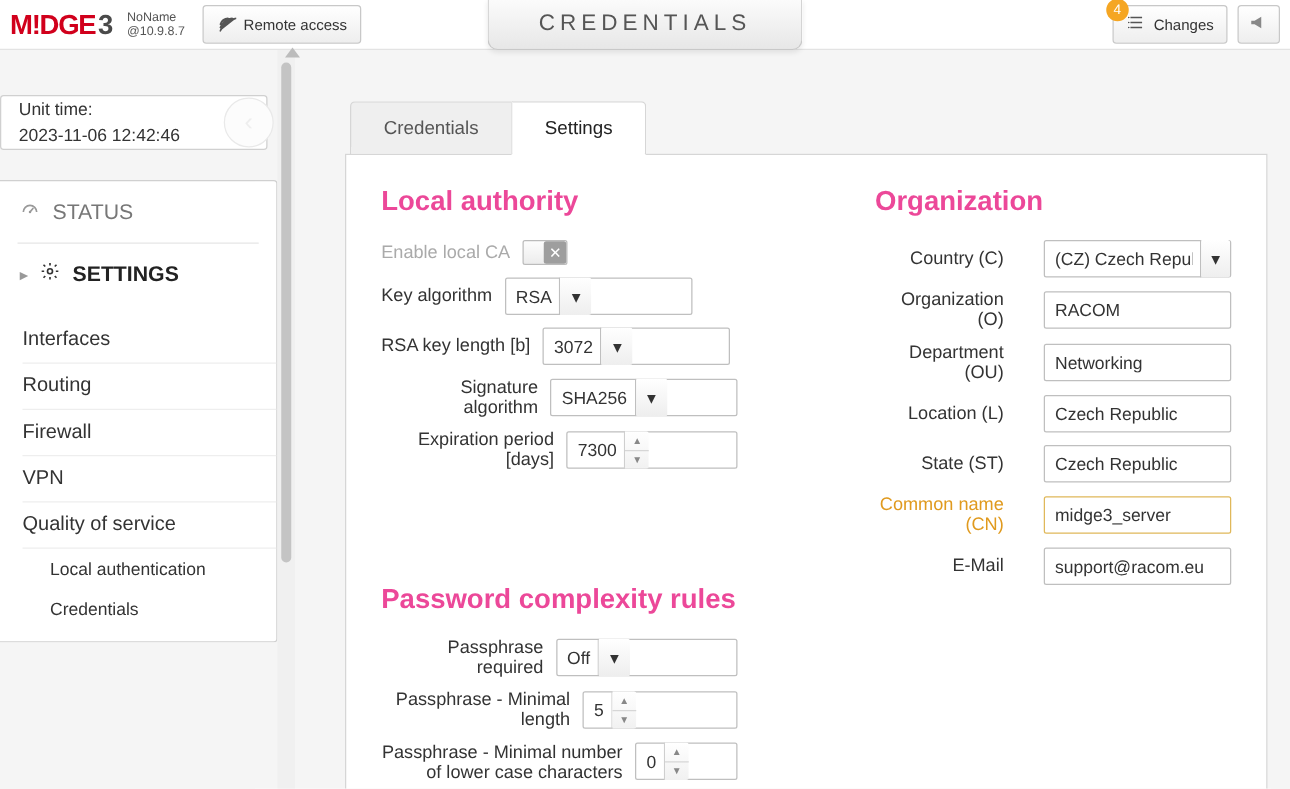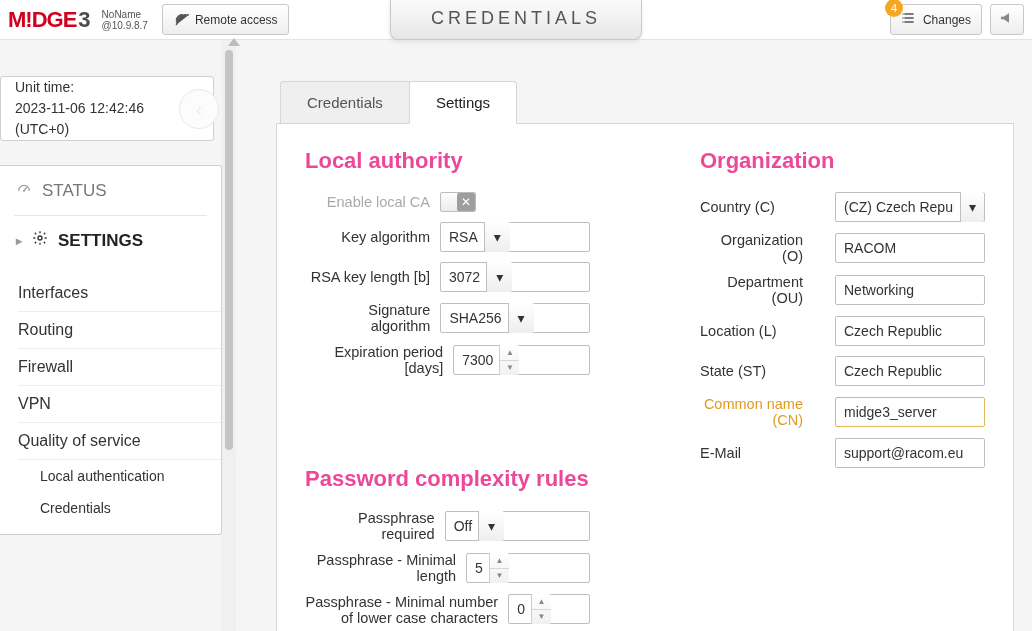--- a/index.html
+++ b/index.html
@@ -156,31 +156,31 @@
   .tab:last-child  { border-top-right-radius:4px;}
   .card {
     background:#fff; border:1px solid #d6d6d6;
     padding: 24px 28px 120px;
     min-height: 520px;
     display:flex; gap:110px;
   }
   .col { flex:1; }
   h2 { font-size:22px; font-weight:700; color:#ec4899; margin-bottom:18px;}
   .form-row {
-    display:flex; align-items:center; justify-content:flex-end;
+    display:flex; align-items:center; 
     gap:10px; margin-bottom:10px;
   }
   .form-row label {
     font-size:14.5px; color:#333; text-align:right;
   }
   .form-row.disabled label { color:#aaa; }
   .form-row.highlight label { color:#e09a1e; }
   .ctl-wrap { width:150px; display:flex; }
   .col-right .ctl-wrap { width:150px; }
-  .col.col-right .form-row { justify-content:space-between;gap:32px; }
+  .col.col-right .form-row { justify-content:flex-end;gap:32px; }
   .col.col-right .ctl-wrap { width:150px; }
   .col-right .ctl-wrap input,
   .col-right .ctl-wrap .select-box { width:150px; }
 
   .select-box, input.text {
     border:1px solid #bfbfbf; border-radius:2px;
     background:#fff; font-size:14px; color:#333;
     height:30px; padding:0 8px;
     flex:1;
   }
@@ -267,21 +267,20 @@
   </div>
 </div>
 
 <div class="layout">
 
   <div class="sidebar-wrap">
     <div class="sidebar">
       <div class="unit-time-card">
         <div>Unit time:</div>
         <div>2023-11-06 12:42:46</div>
-        <div>(UTC+0)</div>
         <div class="sidebar-toggle-circle">
           <span>‹</span>
         </div>
       </div>
 
       <div class="nav-panel">
         <div class="nav-group">
           <span>
             <svg class="icon-svg" viewBox="0 0 24 24">
                 <path fill="none" stroke="#999" stroke-width="2" d="M4 16a8 8 0 0 1 16 0"></path>

